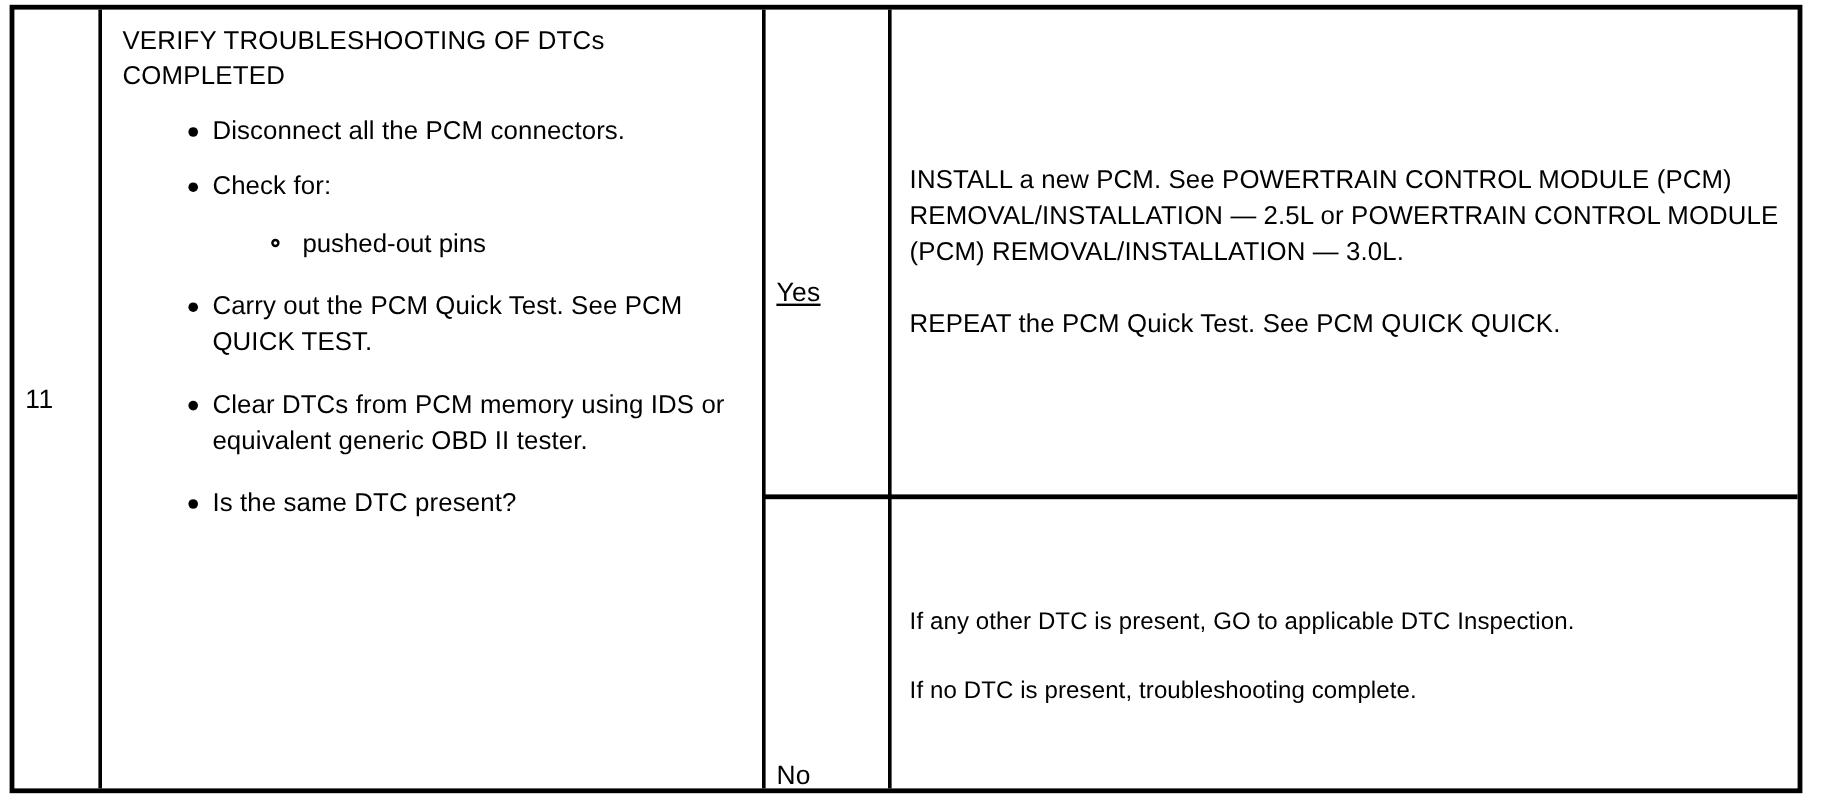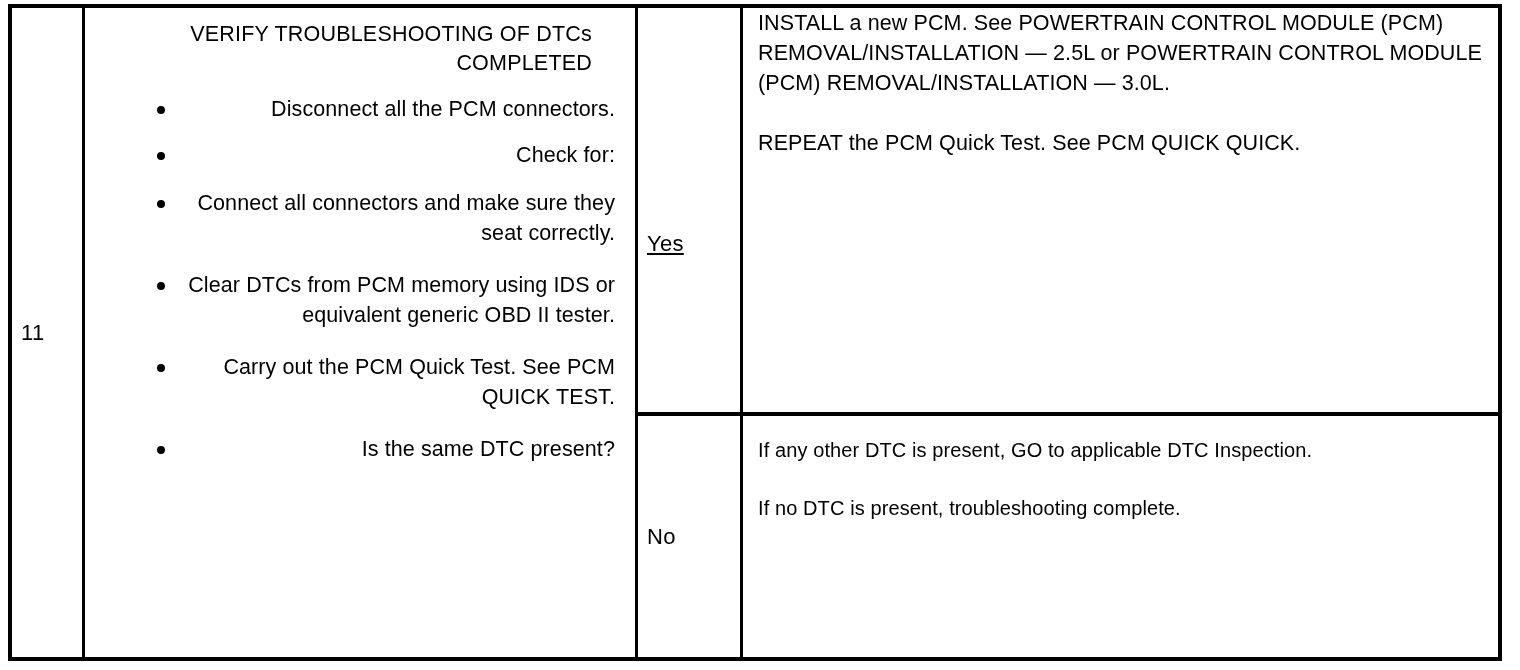--- a/index.html
+++ b/index.html
@@ -74,23 +74,22 @@
     letter-spacing: 0.5px;
   }
 
   
   .action-col {
     position: absolute;
     left: 73px;
     top: 0;
     width: 550px;
     height: 100%;
-    padding: 12px 20px 0 17px;
-    box-sizing: border-box;
-    text-align: right;
+    padding: 12px 6px 0 17px;
+    box-sizing: border-box;
   }
   .action-title {
     font-size: 21.5px;
     line-height: 29px;
     letter-spacing: 0.2px;
     max-width: 490px;
   }
 
   ul.bullets {
     list-style: none;
@@ -152,37 +151,37 @@
   .result-cell {
     position: absolute;
     left: 626px;
     width: 102px;
     display: flex;
     align-items: center;
     box-sizing: border-box;
     padding-left: 9px;
   }
   .result-yes { top: 0; height: 472px; text-decoration: underline; }
-  .result-no  { top: 408px; bottom: 0; }
+  .result-no  { top: 408px; bottom: 0; align-items: flex-end; }
   .result-text {
     font-size: 22px;
     line-height: 1;
     letter-spacing: 0.3px;
   }
 
   
   .detail-cell {
     position: absolute;
     left: 731px;
     right: 0;
     box-sizing: border-box;
     padding: 0 10px 0 15px;
     display: flex;
     flex-direction: column;
-    justify-content: flex-start;
+    justify-content: center;
   }
   .detail-yes { top: 0; height: 404px; }
   .detail-no  { top: 428px; bottom: 0; }
 
   .detail-yes .para {
     font-size: 21.5px;
     line-height: 30px;
     letter-spacing: 0.1px;
   }
   .detail-yes .para + .para { margin-top: 30px; }
@@ -211,26 +210,26 @@
 
     <div class="action-col">
       <div class="action-title">VERIFY TROUBLESHOOTING OF DTCs COMPLETED</div>
 
       <ul class="bullets">
         <li class="b1">Disconnect all the PCM connectors.</li>
         <li class="b1">Check for:</li>
       </ul>
 
       <ul class="subbullets">
+        <li>pushed-out pins</li>
       </ul>
 
       <ul class="bullets">
-        <li class="b1">Connect all connectors and make sure they seat correctly.</li>
+        <li class="b1 tight">Carry out the PCM Quick Test. See PCM QUICK TEST.</li>
         <li class="b1 tight">Clear DTCs from PCM memory using IDS or equivalent generic OBD II tester.</li>
-        <li class="b1 tight">Carry out the PCM Quick Test. See PCM QUICK TEST.</li>
         <li class="b1 tight bold">Is the same DTC present?</li>
       </ul>
     </div>
 
     <div class="result-cell result-yes">
       <div class="result-text">Yes</div>
     </div>
     <div class="detail-cell detail-yes">
       <div class="para">INSTALL a new PCM. See POWERTRAIN CONTROL MODULE (PCM) REMOVAL/INSTALLATION — 2.5L or POWERTRAIN CONTROL MODULE (PCM) REMOVAL/INSTALLATION — 3.0L.</div>
       <div class="para">REPEAT the PCM Quick Test. See PCM QUICK QUICK.</div>

